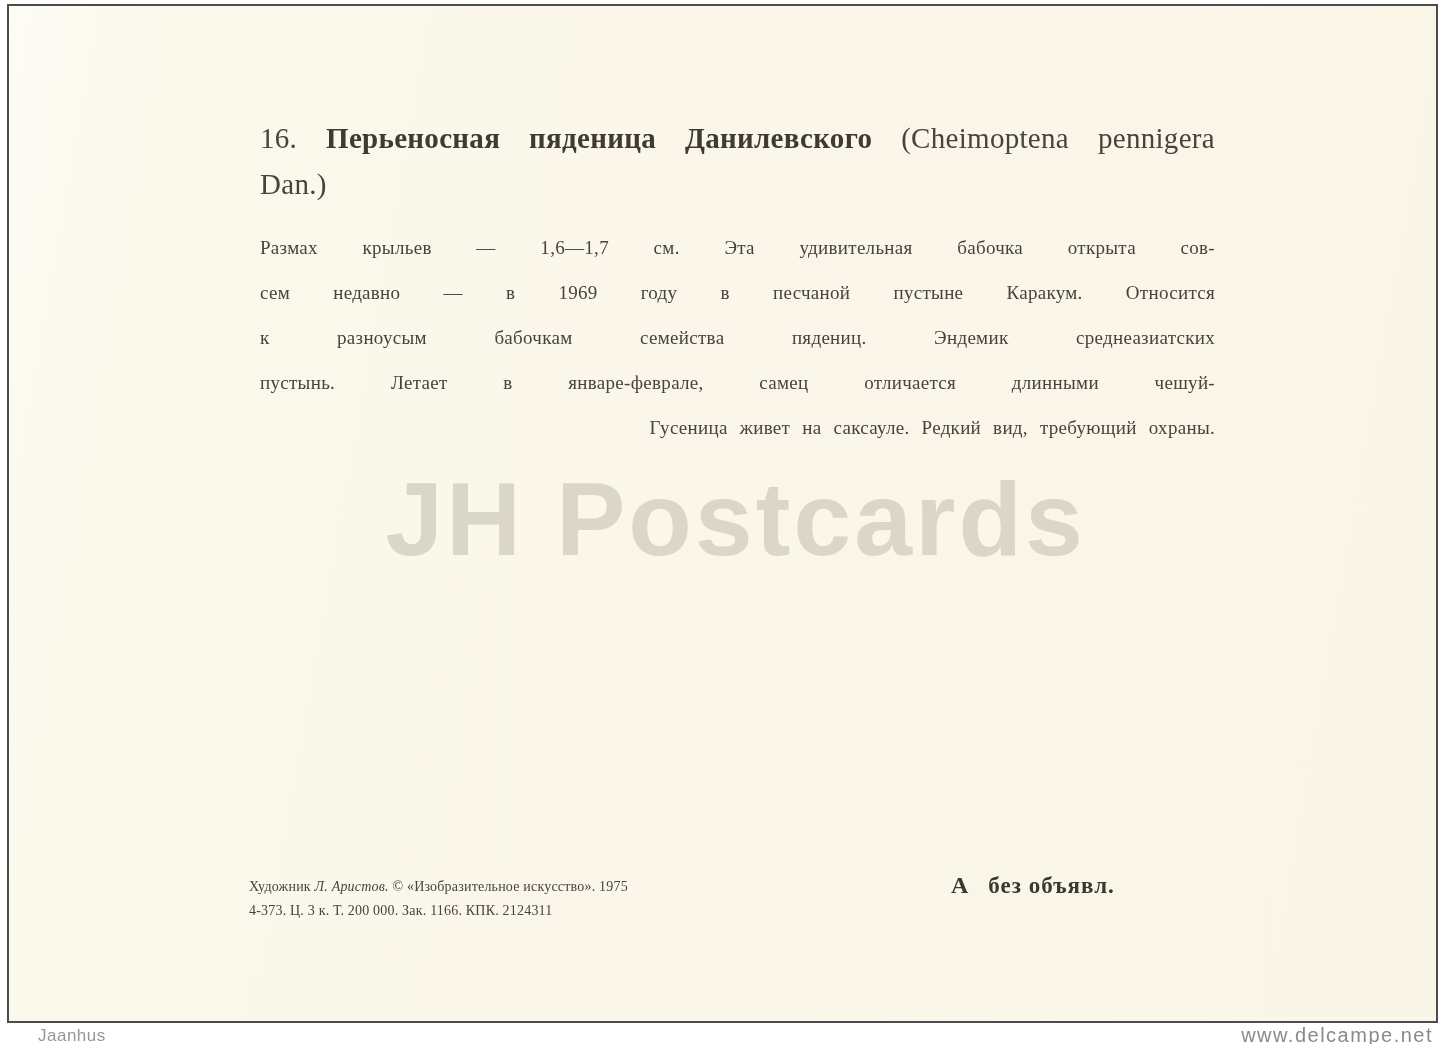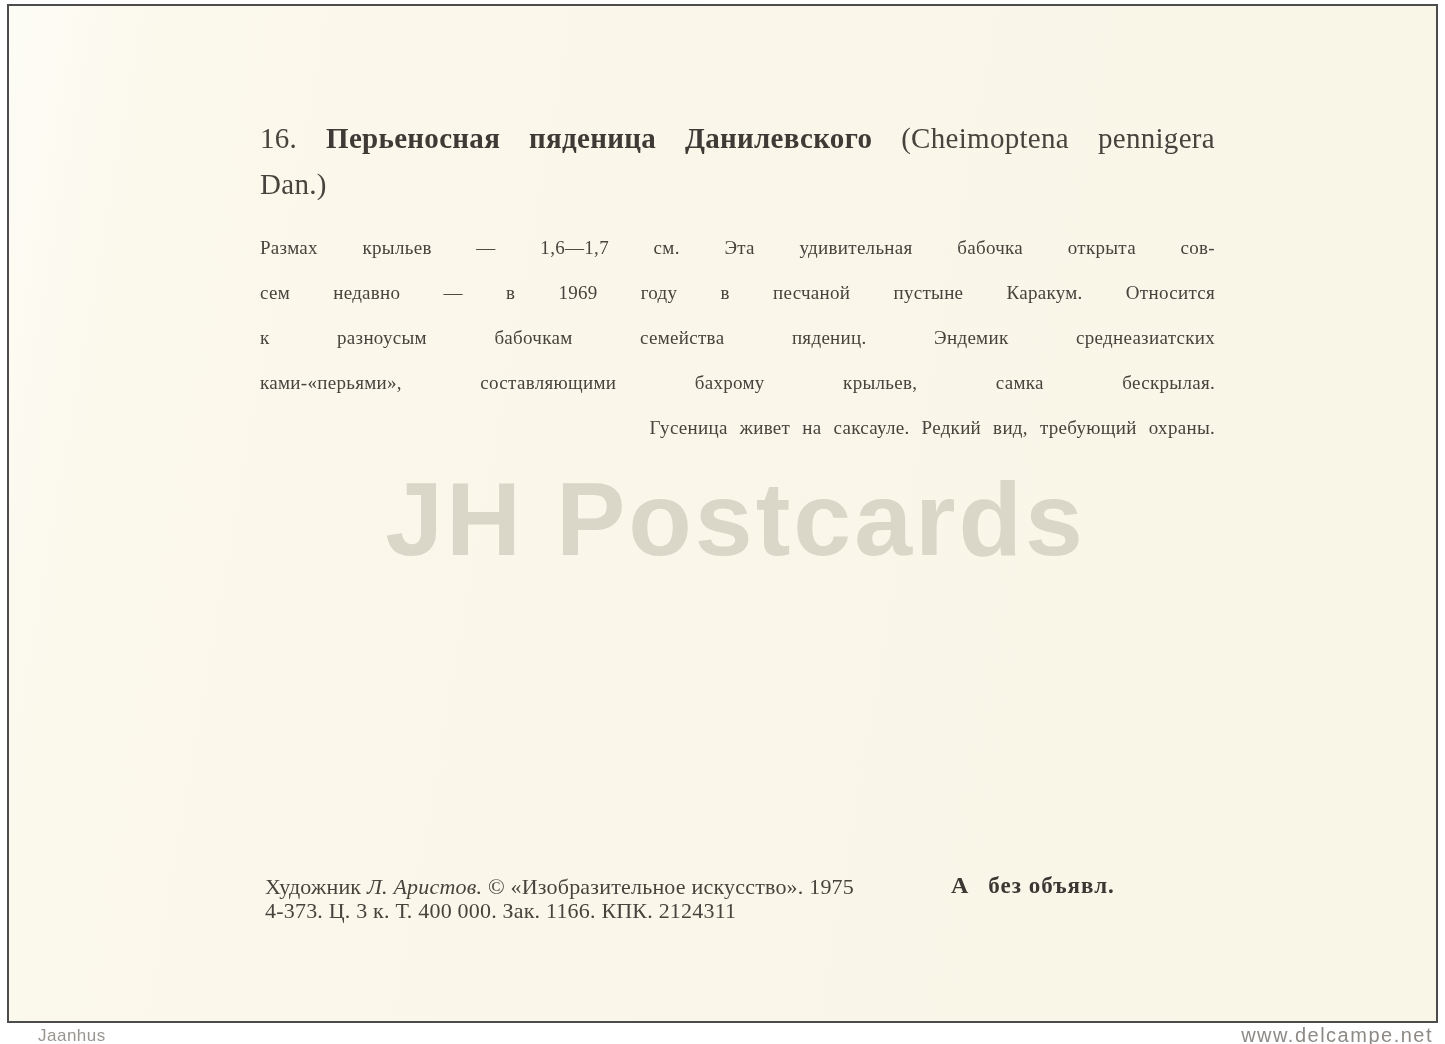--- a/index.html
+++ b/index.html
@@ -98,24 +98,24 @@
     font-size: 104px;
     letter-spacing: 3px;
     color: #dad6c8;
     line-height: 130px;
     user-select: none;
     padding-left: 26px;
   }
   
   .imprint {
     position: absolute;
-    left: 256px;
+    left: 240px;
     top: 869px;
     width: 690px;
-    font-size: 22px;
+    font-size: 14px;
     line-height: 23.5px;
     letter-spacing: 0.2px;
     color: #48433d;
   }
   .imprint .artist-name {
     font-style: italic;
   }
   
   .catalog {
     position: absolute;
@@ -182,33 +182,33 @@
         <span class="bold">Перьеносная пяденица Данилевского</span>
         <span>(Cheimoptena pennigera</span>
       </div>
       <div class="title-line2">Dan.)</div>
     </div>
 
     <div class="paragraph">
       <div class="pline">Размах крыльев — 1,6—1,7 см. Эта удивительная бабочка открыта сов-</div>
       <div class="pline">сем недавно — в 1969 году в песчаной пустыне Каракум. Относится</div>
       <div class="pline">к разноусым бабочкам семейства пядениц. Эндемик среднеазиатских</div>
-      <div class="pline">ками-«перьями», составляющими бахрому крыльев, самка бескрылая.</div>
+      <div class="pline">пустынь. Летает в январе-феврале, самец отличается длинными чешуй-</div>
       <div class="pline last">Гусеница живет на саксауле. Редкий вид, требующий охраны.</div>
     </div>
 
     <div class="watermark">JH Postcards</div>
 
     <div class="imprint">
       <div>
         <span>Художник</span>
         <span class="artist-name">Л. Аристов.</span>
         <span>© «Изобразительное искусство». 1975</span>
       </div>
-      <div>4-373. Ц. 3 к. Т. 400 000. Зак. 1166. КПК. 2124311</div>
+      <div>4-373. Ц. 3 к. Т. 200 000. Зак. 1166. КПК. 2124311</div>
     </div>
 
     <div class="catalog">
       <span class="cat-letter">А</span>
       <span class="cat-suffix">без объявл.</span>
     </div>
 
   </div>
 
   <div class="footer-left">Jaanhus</div>

